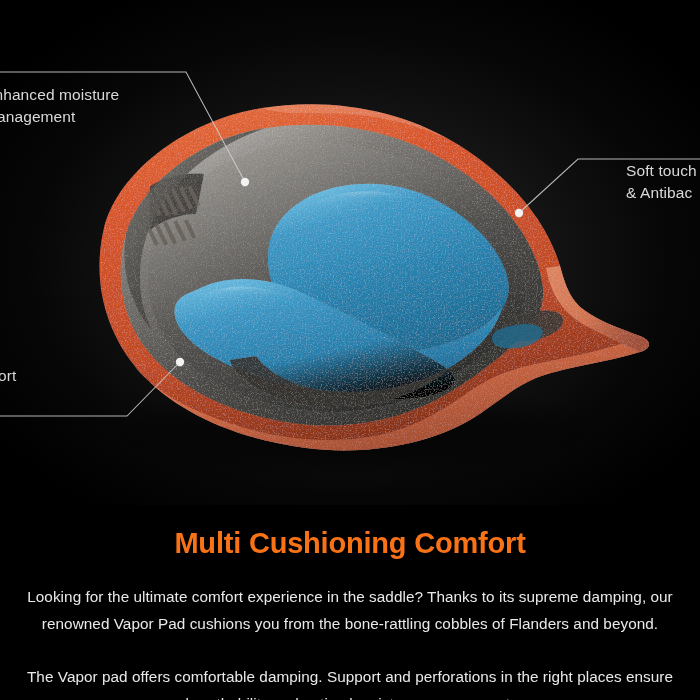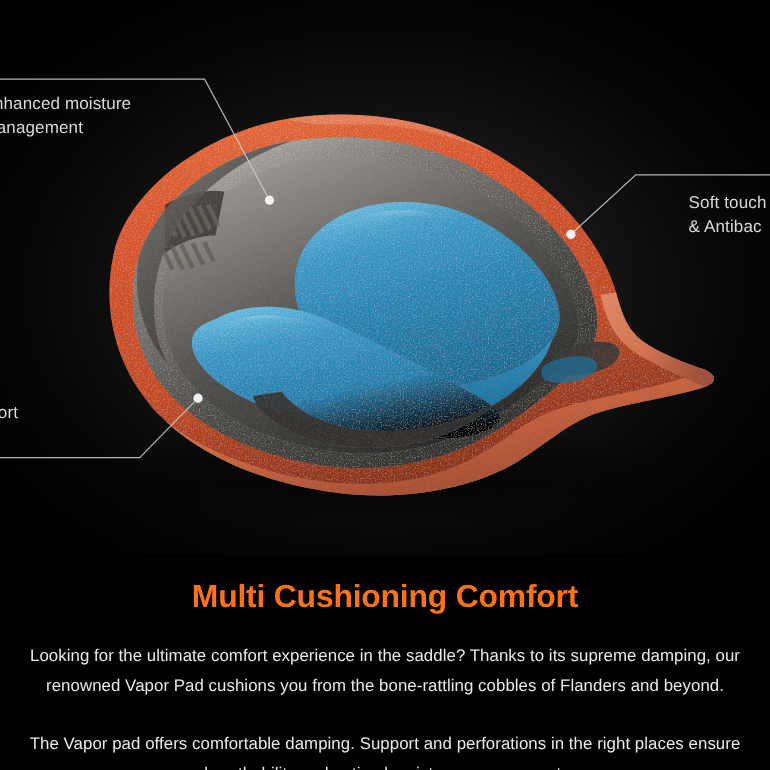--- a/index.html
+++ b/index.html
@@ -38,21 +38,21 @@
   .callout-text {
     position: absolute;
     color: #d9d9d9;
     font-size: 15.5px;
     line-height: 22px;
     letter-spacing: 0.1px;
     white-space: nowrap;
     font-family: "Liberation Sans", sans-serif;
   }
   #callout-text-moisture { left: -16px; top: 84px; }
-  #callout-text-soft     { left: 626px; top: 174px; }
+  #callout-text-soft     { left: 626px; top: 160px; }
   #callout-text-comfort  { left: -36px; top: 365px; }
 
   
   #copy {
     position: absolute;
     left: 0;
     top: 505px;
     width: 700px;
     text-align: center;
   }

